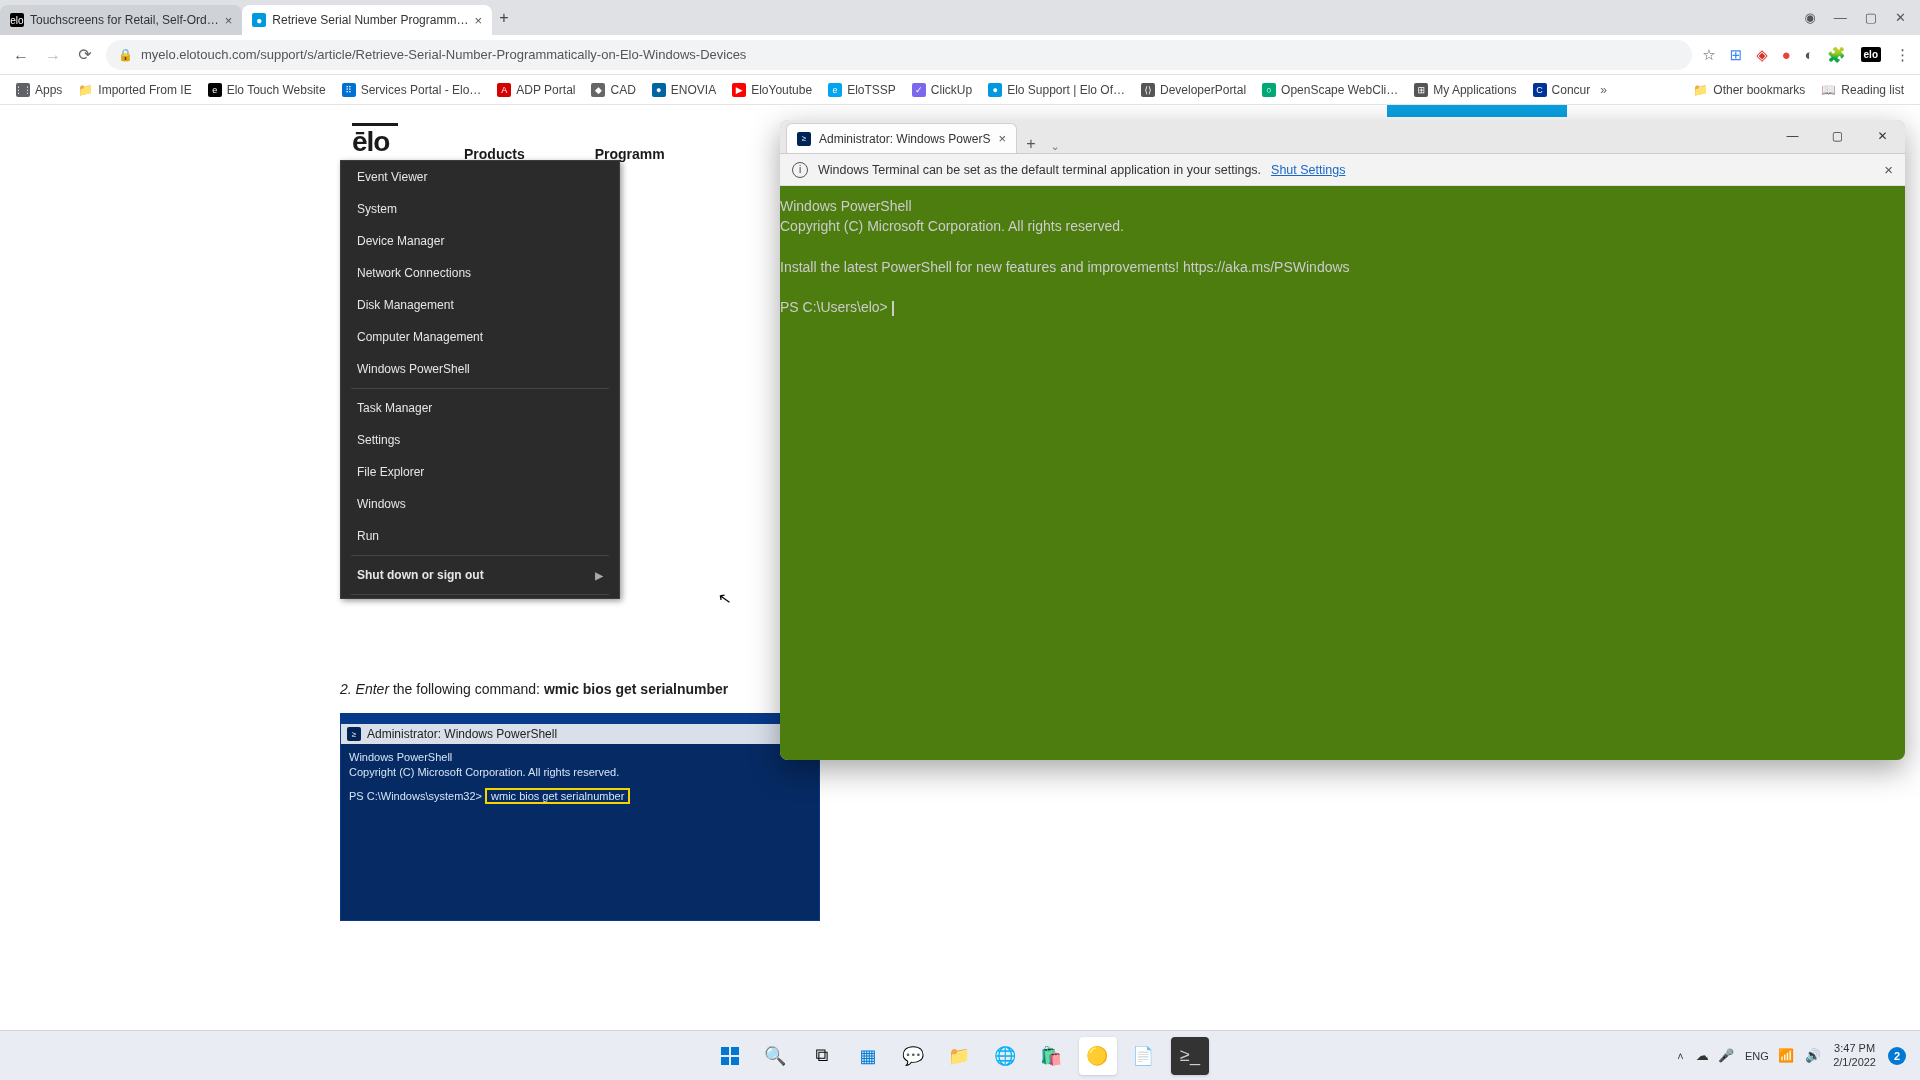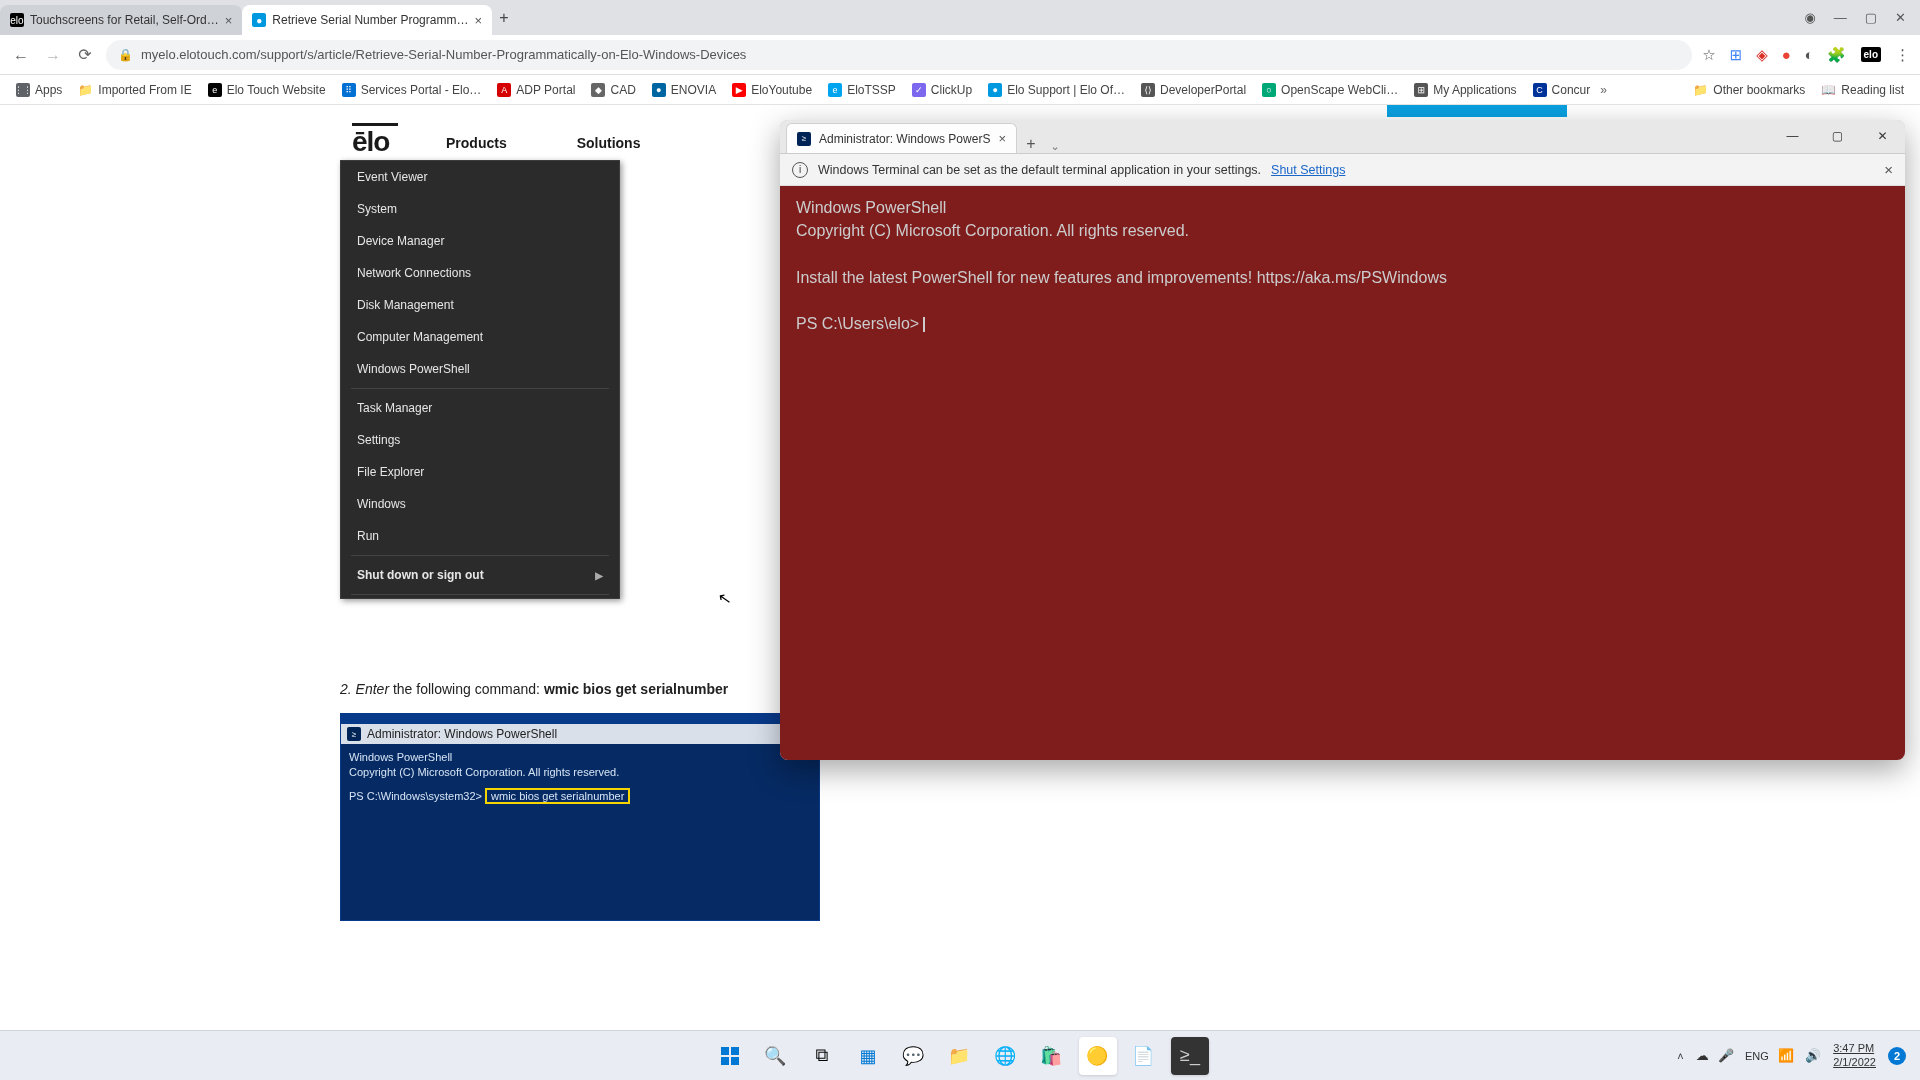--- a/index.html
+++ b/index.html
@@ -23,21 +23,21 @@
 .toolbar-icons .eloicon{ background:#000; color:#fff; font-size:10px; font-weight:bold; padding:2px 3px; border-radius:2px;}
 .bookmarks { background:#fff; height:30px; display:flex; align-items:center; padding:0 10px; gap:4px; font-size:12px; color:#444; border-bottom:1px solid #e3e3e3;}
 .bm { display:flex; align-items:center; gap:5px; padding:3px 6px; border-radius:4px; white-space:nowrap;}
 .bm-icon{ width:14px; height:14px; border-radius:2px; display:inline-flex; align-items:center; justify-content:center; font-size:9px; color:#fff;}
 .bm-sep{ flex:1;}
 .bm-folder{ color:#666;}
 
 
 .page { position:relative; width:100%; height: calc(1080px - 35px - 40px - 30px - 50px); overflow:hidden; background:#fff;}
 .contact-strip{ position:absolute; top:0; right:353px; width:180px; height:12px; background:#0aa0e0;}
-.elo-header{ position:absolute; top:18px; left:352px; display:flex; align-items:center; gap:48px;}
+.elo-header{ position:absolute; top:18px; left:352px; display:flex; align-items:flex-end; gap:66px;}
 .elo-logo{ font-size:28px; font-weight:700; letter-spacing:-1px; color:#1a1a1a; padding-bottom:4px; border-top:3px solid #1a1a1a; width:46px; text-align:left;}
 .elo-nav{ display:flex; gap:70px; font-size:14px; font-weight:600; color:#1a1a1a;}
 
 
 .winx-menu{ position:absolute; top:55px; left:340px; width:280px; background:#2b2b2b; border:1px solid #3c3c3c; box-shadow:2px 2px 6px rgba(0,0,0,.4);}
 .winx-item{ color:#e6e6e6; font-size:12px; padding:9px 16px;}
 .winx-item.highlight{ border:3px solid #f5d400; padding:6px 13px;}
 .winx-sep{ height:1px; background:#444; margin:3px 10px;}
 .winx-item.flyout{ display:flex; justify-content:space-between; align-items:center;font-weight:bold;}
 .winx-caret{ color:#aaa; font-size:10px;}
@@ -64,33 +64,33 @@
 .term-tab-ico{ width:14px; height:14px; background:#012456; border-radius:2px; display:flex; align-items:center; justify-content:center; color:#fff; font-size:8px;}
 .term-tab-close{ color:#555; font-size:13px;}
 .term-add{ width:28px; text-align:center; color:#555; font-size:16px;}
 .term-chev{ width:20px; text-align:center; color:#777; font-size:11px;}
 .term-win-ctrl{ margin-left:auto; display:flex;}
 .twc{ width:45px; height:34px; display:flex; align-items:center; justify-content:center; color:#333; font-size:12px;}
 .term-infobar{ background:#f3f3f3; border-bottom:1px solid #ddd; padding:7px 12px; display:flex; align-items:center; font-size:12.5px; color:#333; gap:10px;}
 .term-info-ico{ width:16px; height:16px; border:1.5px solid #555; border-radius:50%; display:flex; align-items:center; justify-content:center; font-size:10px;}
 .term-info-link{ color:#1a66c9; text-decoration:underline; cursor:pointer;}
 .term-info-close{ margin-left:auto; font-size:15px; color:#555;}
-.term-body{ flex:1; background:#7f1d1d; color:#ccc; font-family:Consolas, monospace; font-size:16px; padding:10px 16px; line-height:1.45; white-space:pre;}
+.term-body{ flex:1; background:#4d7c0f; color:#ccc; font-family:Consolas, monospace; font-size:14px; padding:10px 0; line-height:1.45; white-space:pre;}
 .term-cursor{ display:inline-block; width:2px; height:15px; background:#ccc; vertical-align:middle; margin-left:4px;}
 
 
 .taskbar{ position:absolute; bottom:0; left:0; right:0; height:50px; background:#e9edf3; border-top:1px solid #d0d4da; display:flex; align-items:center;}
 .tb-center{ position:absolute; left:50%; transform:translateX(-50%); display:flex; gap:8px;}
 .tb-ico{ width:38px; height:38px; border-radius:4px; display:flex; align-items:center; justify-content:center; font-size:18px;}
 .tb-ico.active{ background:#fff; box-shadow:0 1px 3px rgba(0,0,0,.15);}
 .tb-win{ display:grid; grid-template-columns:8px 8px; grid-template-rows:8px 8px; gap:2px;}
 .tb-win div{ background:#0078d4;}
 .tb-right{ margin-left:auto; display:flex; align-items:center; gap:12px; padding-right:14px; font-size:11px; color:#333;}
 .tb-tray{ display:flex; gap:10px; align-items:center; font-size:13px;}
-.tb-clock{ text-align:left; line-height:1.2;text-decoration:underline;}
+.tb-clock{ text-align:center; line-height:1.2;}
 .tb-notif{ width:18px; height:18px; background:#0078d4; color:#fff; border-radius:50%; display:flex; align-items:center; justify-content:center; font-size:11px; font-weight:600;}
 </style>
 </head>
 <body>
 
 <div class="browser-top">
   <div class="tab inactive">
     <span class="tab-favicon" style="background:#000;color:#fff;">elo</span>
     <span>Touchscreens for Retail, Self-Ord…</span>
     <span class="tab-close">×</span>
@@ -201,21 +201,21 @@
       <span>Reading list</span>
     </div>
 </div>
 
 <div class="page">
   <div class="contact-strip"></div>
   <div class="elo-header">
     <div class="elo-logo">ēlo</div>
     <div class="elo-nav">
       <span>Products</span>
-      <span>Solutions</span>
+      <span>Programm</span>
     </div>
   </div>
 
   <div class="winx-menu">
     <div class="winx-item">Event Viewer</div>
     <div class="winx-item">System</div>
     <div class="winx-item">Device Manager</div>
     <div class="winx-item">Network Connections</div>
     <div class="winx-item">Disk Management</div>
     <div class="winx-item">Computer Management</div>

